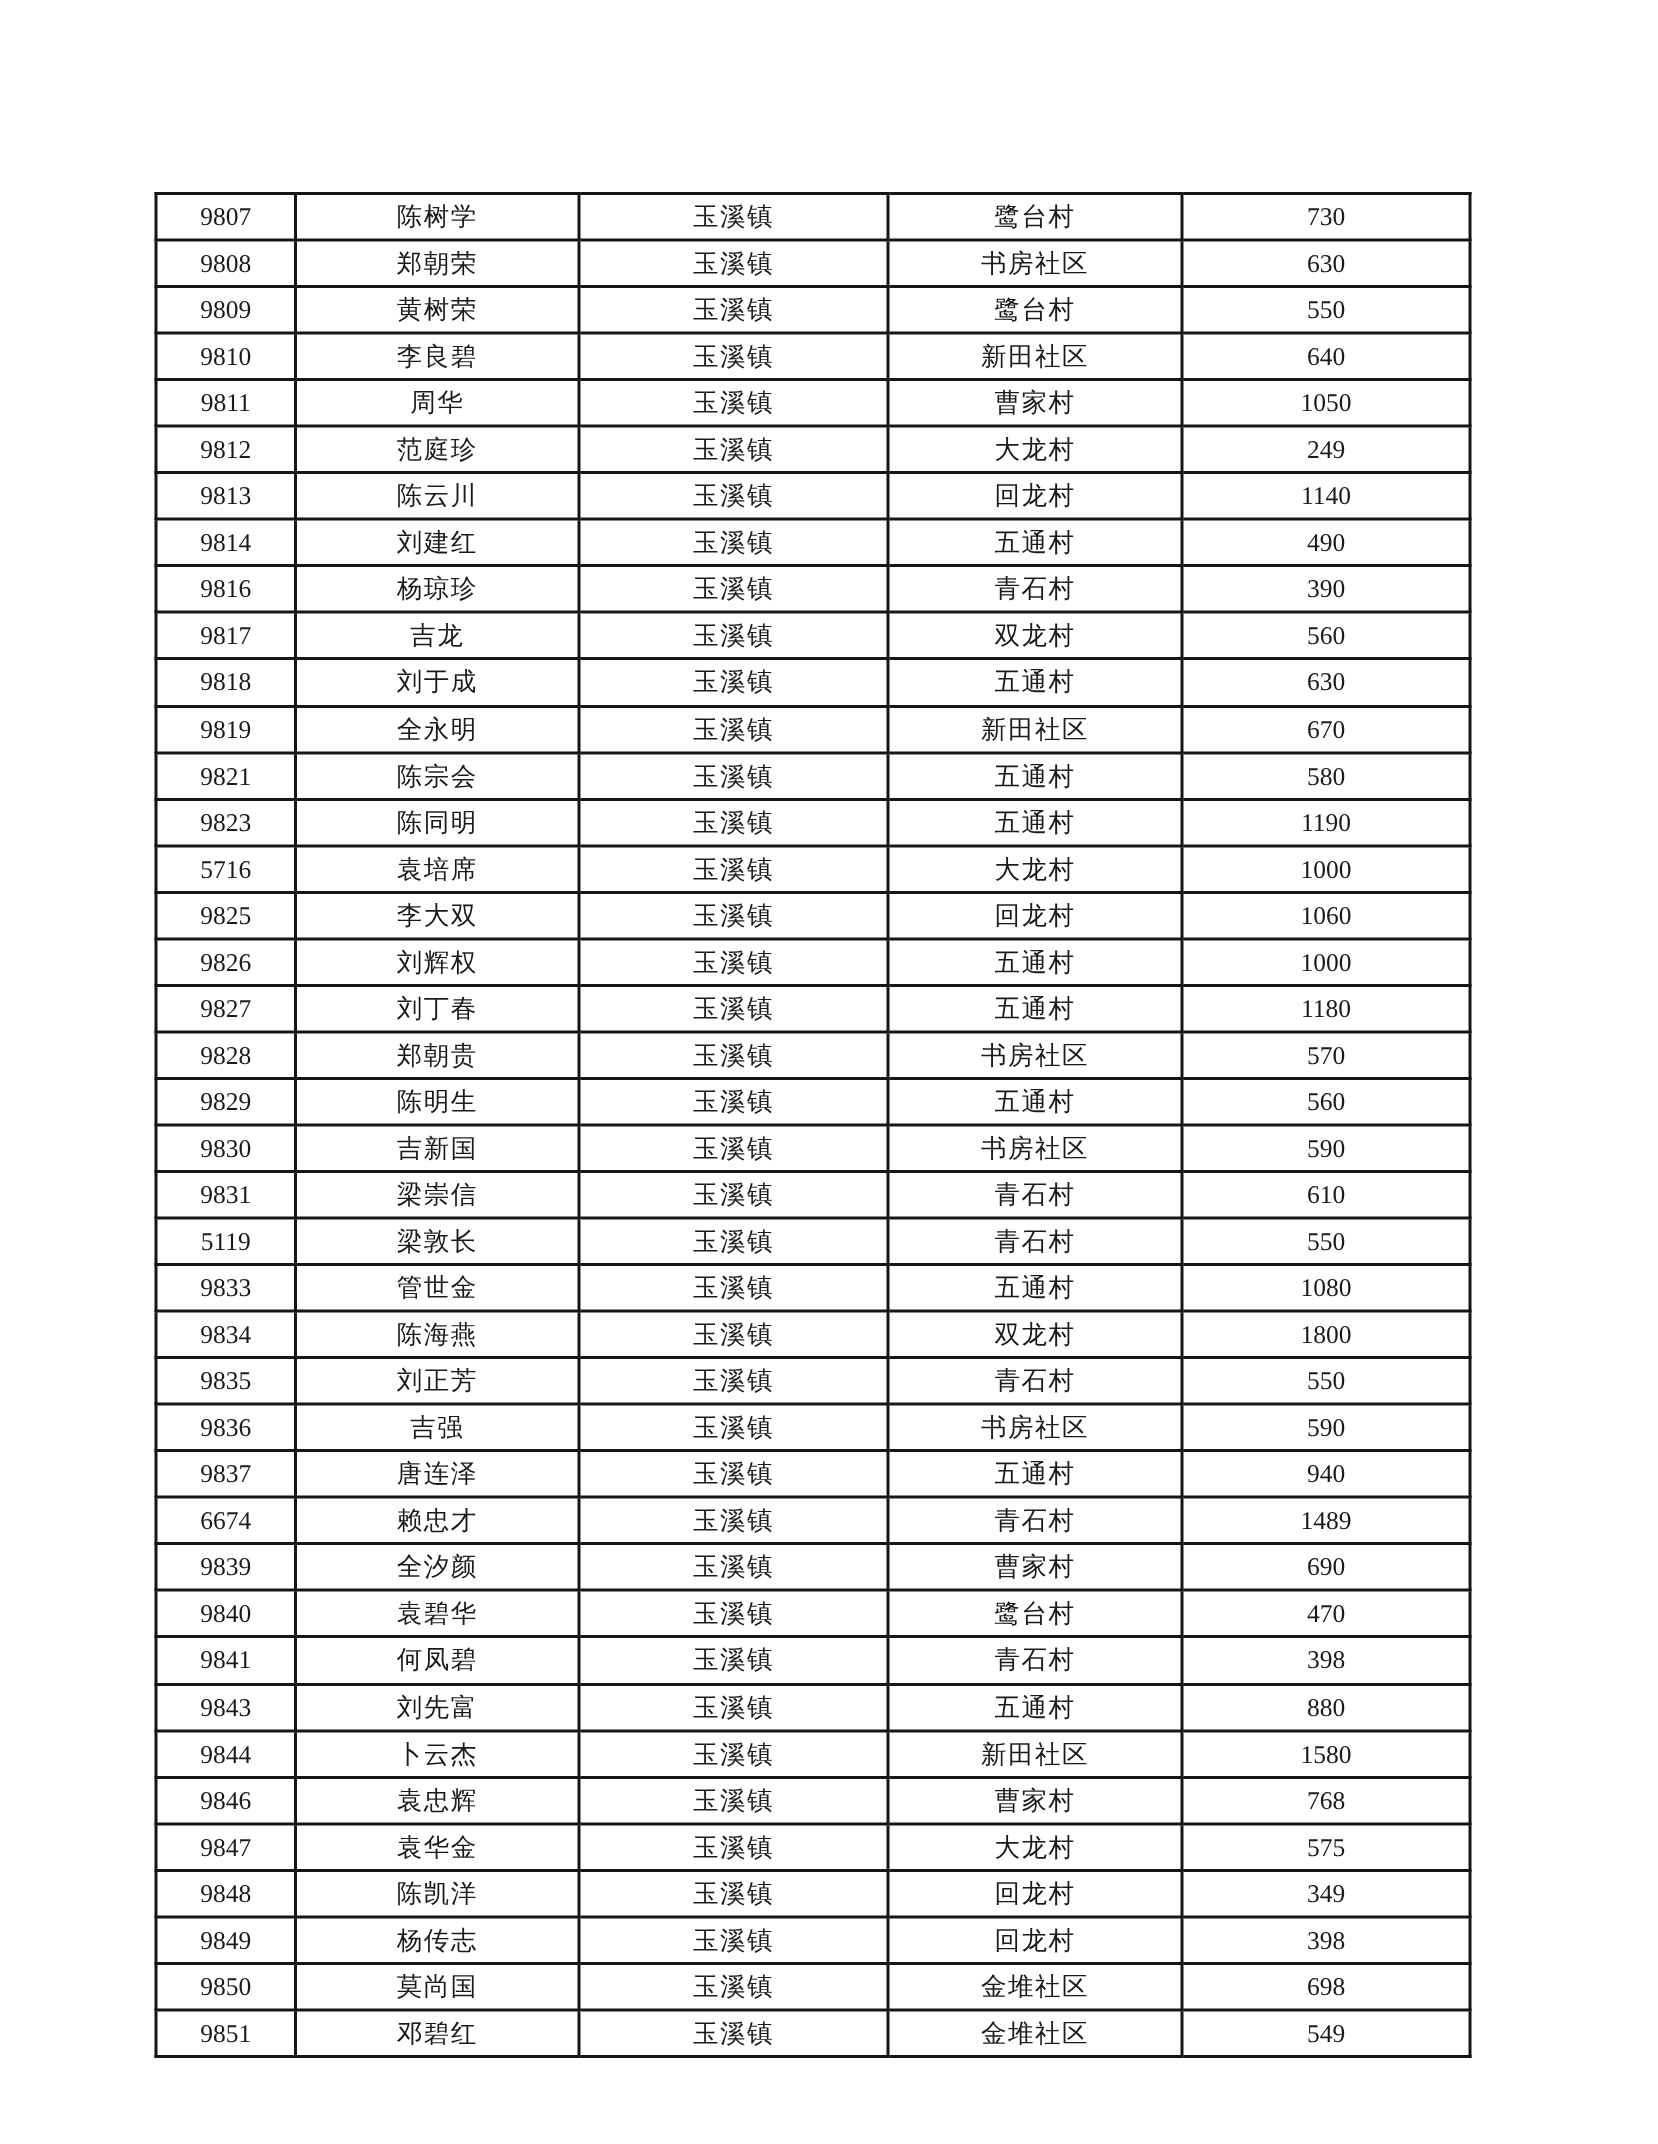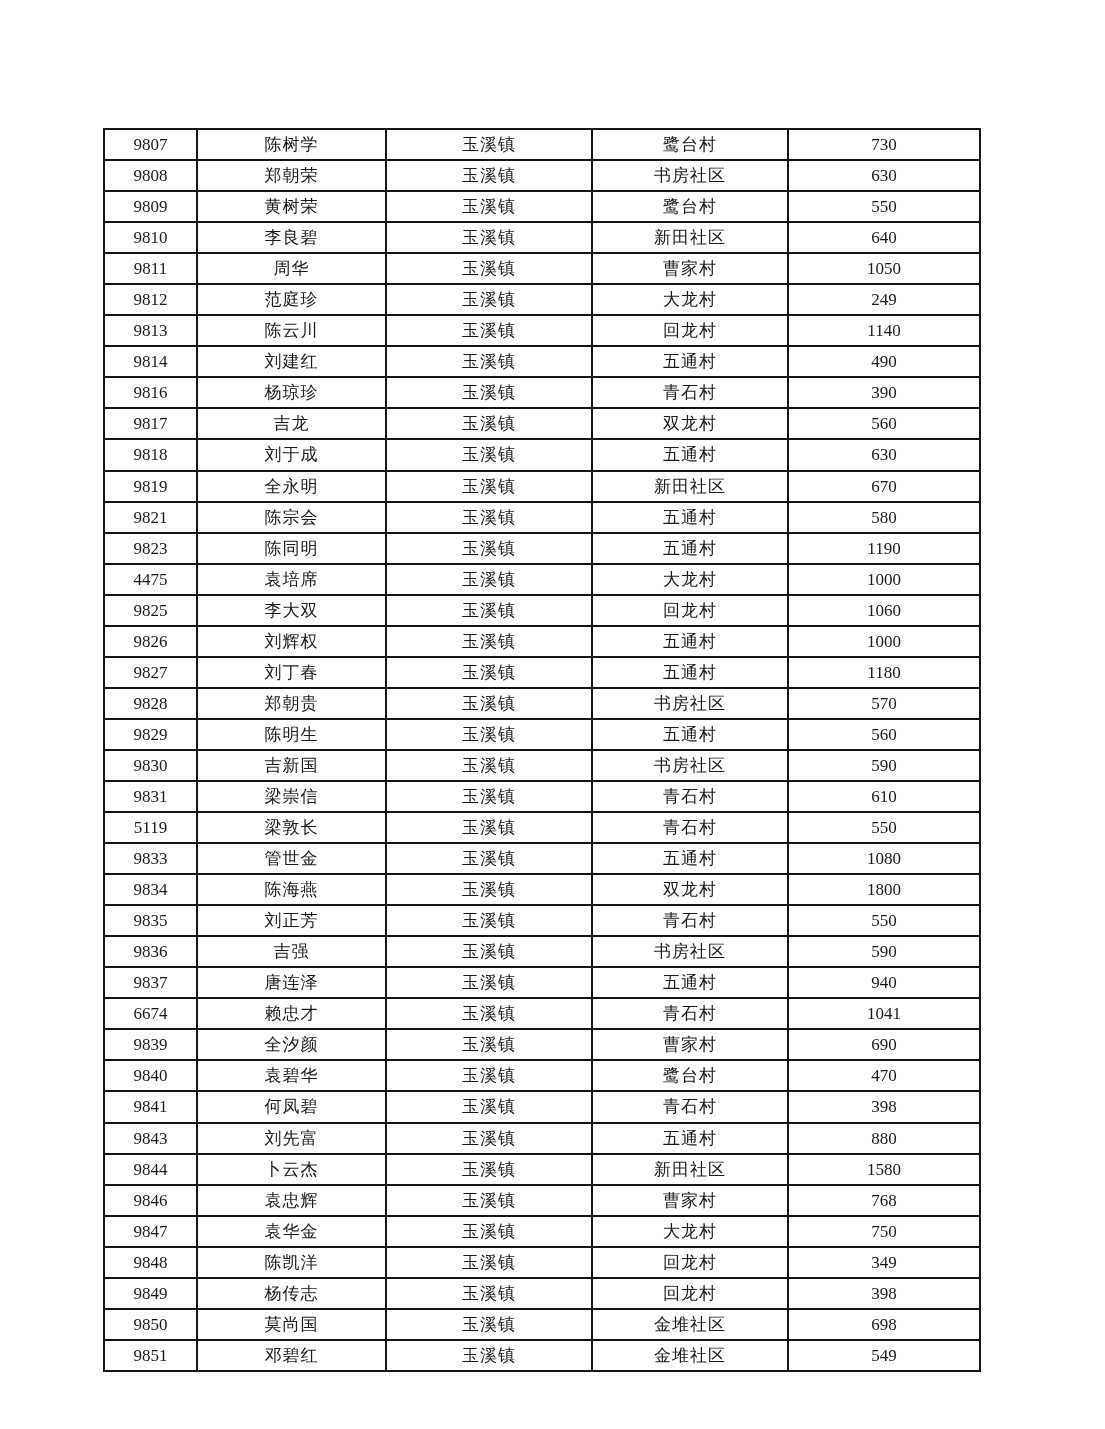--- a/index.html
+++ b/index.html
@@ -154,21 +154,21 @@
           <td class="col-amount">580</td>
         </tr>
         <tr>
           <td class="col-id">9823</td>
           <td class="col-name">陈同明</td>
           <td class="col-town">玉溪镇</td>
           <td class="col-village">五通村</td>
           <td class="col-amount">1190</td>
         </tr>
         <tr>
-          <td class="col-id">4475</td>
+          <td class="col-id">5716</td>
           <td class="col-name">袁培席</td>
           <td class="col-town">玉溪镇</td>
           <td class="col-village">大龙村</td>
           <td class="col-amount">1000</td>
         </tr>
         <tr>
           <td class="col-id">9825</td>
           <td class="col-name">李大双</td>
           <td class="col-town">玉溪镇</td>
           <td class="col-village">回龙村</td>
@@ -256,21 +256,21 @@
           <td class="col-name">唐连泽</td>
           <td class="col-town">玉溪镇</td>
           <td class="col-village">五通村</td>
           <td class="col-amount">940</td>
         </tr>
         <tr>
           <td class="col-id">6674</td>
           <td class="col-name">赖忠才</td>
           <td class="col-town">玉溪镇</td>
           <td class="col-village">青石村</td>
-          <td class="col-amount">1041</td>
+          <td class="col-amount">1489</td>
         </tr>
         <tr>
           <td class="col-id">9839</td>
           <td class="col-name">全汐颜</td>
           <td class="col-town">玉溪镇</td>
           <td class="col-village">曹家村</td>
           <td class="col-amount">690</td>
         </tr>
         <tr>
           <td class="col-id">9840</td>
@@ -305,21 +305,21 @@
           <td class="col-name">袁忠辉</td>
           <td class="col-town">玉溪镇</td>
           <td class="col-village">曹家村</td>
           <td class="col-amount">768</td>
         </tr>
         <tr>
           <td class="col-id">9847</td>
           <td class="col-name">袁华金</td>
           <td class="col-town">玉溪镇</td>
           <td class="col-village">大龙村</td>
-          <td class="col-amount">750</td>
+          <td class="col-amount">575</td>
         </tr>
         <tr>
           <td class="col-id">9848</td>
           <td class="col-name">陈凯洋</td>
           <td class="col-town">玉溪镇</td>
           <td class="col-village">回龙村</td>
           <td class="col-amount">349</td>
         </tr>
         <tr>
           <td class="col-id">9849</td>

